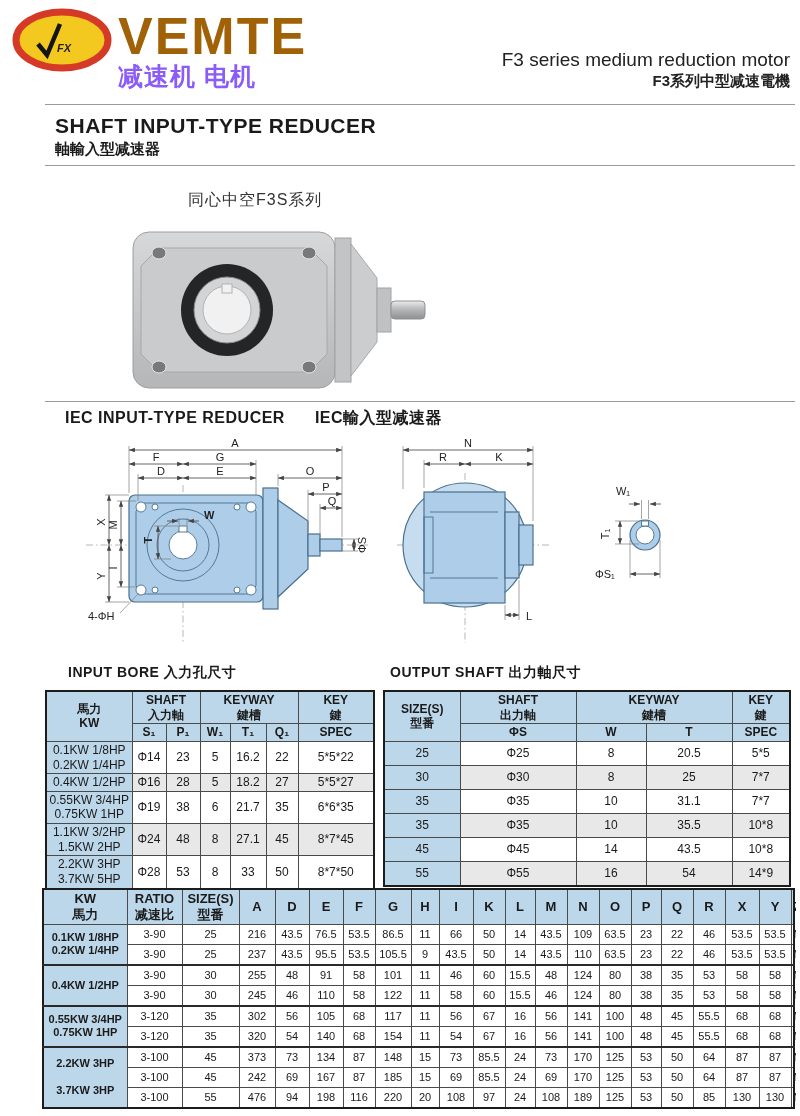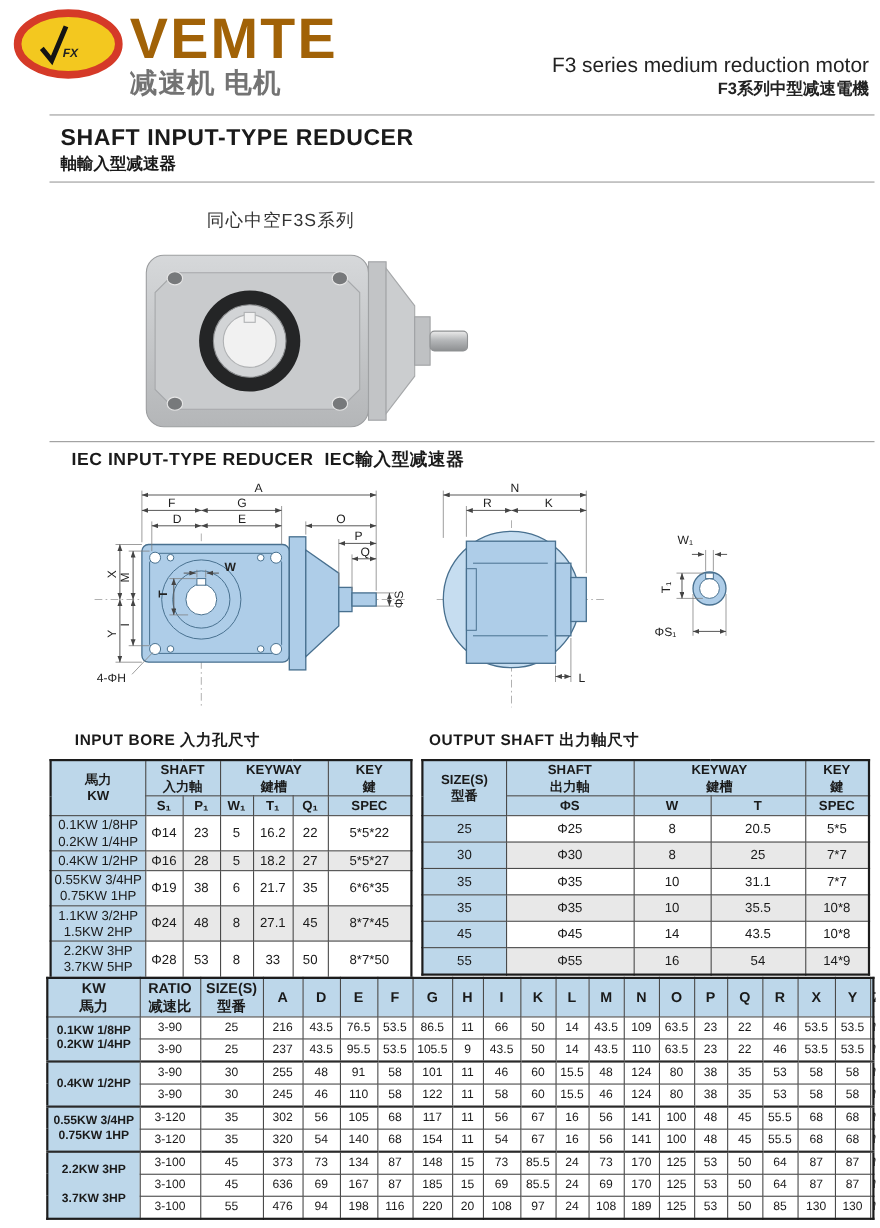--- a/index.html
+++ b/index.html
@@ -1,30 +1,30 @@
 <!DOCTYPE html>
 <html><head>
 <meta charset="utf-8">
 <style>
   html,body{margin:0;padding:0;background:#fff;}
   .page{position:relative;width:796px;height:1116px;background:#fff;overflow:hidden;
         font-family:"Liberation Sans","DejaVu Sans",sans-serif;color:#1a1a1a;}
   .abs{position:absolute;}
   
   .brand-name{font-size:52px;font-weight:bold;letter-spacing:2px;color:#a16207;line-height:1;}
-  .brand-sub{font-size:25px;font-weight:bold;color:#737373;line-height:1;margin-top:2px;letter-spacing:1px;}
+  .brand-sub{font-size:25px;font-weight:bold;color:#8b5cf6;line-height:1;margin-top:2px;letter-spacing:1px;}
   .series{text-align:right;line-height:1.25;}
   .series-en{font-size:19px;color:#222;}
   .series-zh{font-size:15px;font-weight:bold;color:#222;}
   .rule{position:absolute;left:45px;width:750px;height:1px;background:#9a9a9a;}
   .title-en{font-size:21px;font-weight:bold;letter-spacing:.5px;}
   .title-zh{font-size:15px;font-weight:bold;margin-top:2px;}
   .caption{font-size:16px;font-weight:normal;color:#333;letter-spacing:1px;}
   .iec-title{font-size:16px;font-weight:bold;letter-spacing:.5px;}
-  .iec-title .zh{margin-left:10px;text-align:right;}
+  .iec-title .zh{margin-left:30px;text-align:right;}
   .tbl-title{font-size:14px;font-weight:bold;letter-spacing:.5px;text-align:right;}
   
   table.spec{border-collapse:collapse;table-layout:fixed;border:2px solid #1c1c1c;background:#fff;}
   table.spec th,table.spec td{border:1px solid #4a4a4a;text-align:center;vertical-align:middle;
        padding:1px 2px;line-height:1.22;white-space:pre-line;}
   table.spec th{background:#bdd7ea;font-weight:bold;}
   table.spec td.lbl{background:#bdd7ea;}
   table.input-t{width:330px;font-size:12px;}
   table.input-t td.lbl{font-size:12px;}
   table.output-t{width:408px;font-size:12px;}
@@ -618,21 +618,21 @@
           <td>53</td>
           <td>50</td>
           <td>64</td>
           <td>87</td>
           <td>87</td>
           <td>M8</td>
         </tr>
         <tr>
           <td>3-100</td>
           <td>45</td>
-          <td>636</td>
+          <td>242</td>
           <td>69</td>
           <td>167</td>
           <td>87</td>
           <td>185</td>
           <td>15</td>
           <td>69</td>
           <td>85.5</td>
           <td>24</td>
           <td>69</td>
           <td>170</td>

